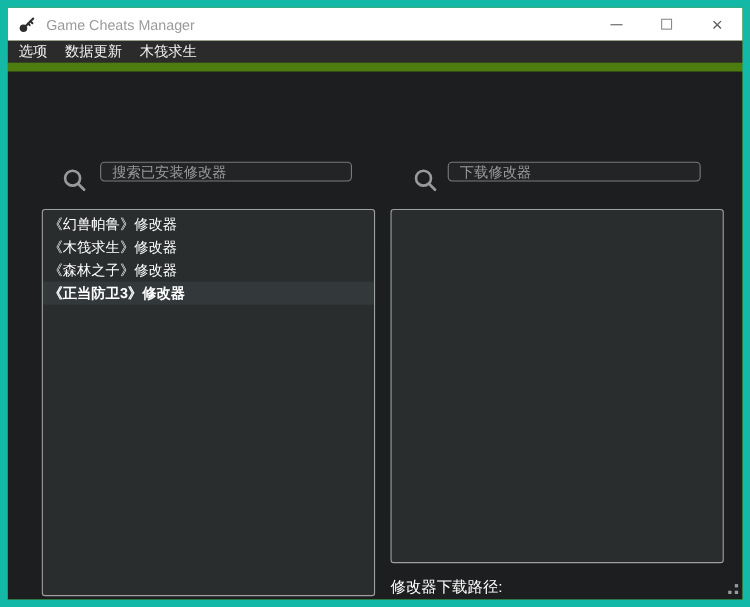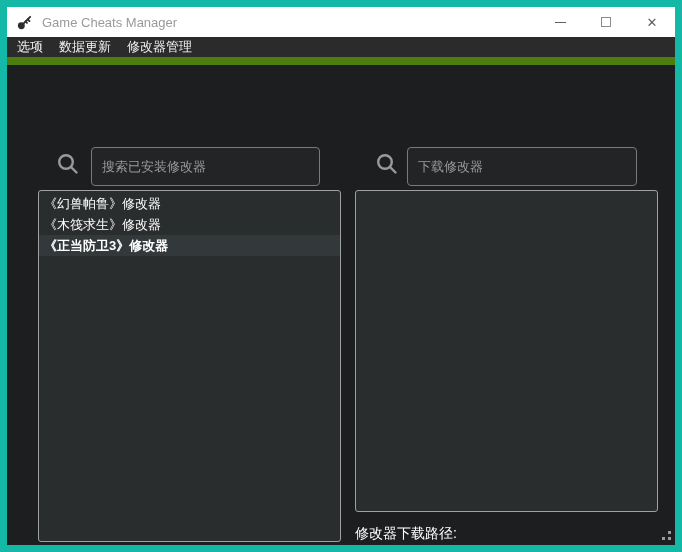--- a/index.html
+++ b/index.html
@@ -47,21 +47,21 @@
   }
 
   
   .content { position:absolute; left:0; top:58px; right:0; bottom:0; background:#1d1e1f; }
 
   .search-icon { position:absolute; width:26px; height:26px; }
   .search-icon.left { left:48px; top:86px; }
   .search-icon.right { left:367px; top:86px; }
 
   .text-input {
-    position:absolute; height:39px;
+    position:absolute; height:18px;
     background:#222425; border:1px solid #7a7a7a; border-radius:4px;
     color:#ffffff; font-size:13px; padding:0 10px; outline:none;
     font-family: "Liberation Sans", "DejaVu Sans", sans-serif;
   }
   .text-input::placeholder { color:#9a9a9a; opacity:1; }
   .input-left  { left:84px;  top:82px; width:229px; }
   .input-right { left:400px; top:82px; width:230px; }
 
   .listbox {
     position:absolute;
@@ -126,21 +126,21 @@
       </button>
     </div>
   </div>
 
   <div class="menubar">
 
       <span class="menu-item">选项</span>
 
       <span class="menu-item">数据更新</span>
 
-      <span class="menu-item">修改器管理</span>
+      <span class="menu-item">木筏求生</span>
     </div>
 
   <div class="content">
 
     <svg class="search-icon left" viewBox="0 0 26 26">
       <circle cx="11" cy="11" r="6.8" fill="none" stroke="#9a9a9a" stroke-width="2.4"></circle>
       <line x1="16" y1="16" x2="21.5" y2="21.5" stroke="#9a9a9a" stroke-width="2.4" stroke-linecap="round"></line>
     </svg>
     <input class="text-input input-left" type="text" placeholder="搜索已安装修改器" style="">
 
@@ -149,20 +149,21 @@
       <line x1="16" y1="16" x2="21.5" y2="21.5" stroke="#9a9a9a" stroke-width="2.4" stroke-linecap="round"></line>
     </svg>
     <input class="text-input input-right" type="text" placeholder="下载修改器" style="">
 
     <div class="listbox list-left">
 
         <div class="row">《幻兽帕鲁》修改器</div>
 
         <div class="row">《木筏求生》修改器</div>
 
+        <div class="row">《森林之子》修改器</div>
 
         <div class="row selected">《正当防卫3》修改器</div>
       </div>
 
     <div class="listbox list-right">
       
     </div>
 
     <button class="btn btn-launch">启动</button>
     <button class="btn btn-delete">删除</button>

